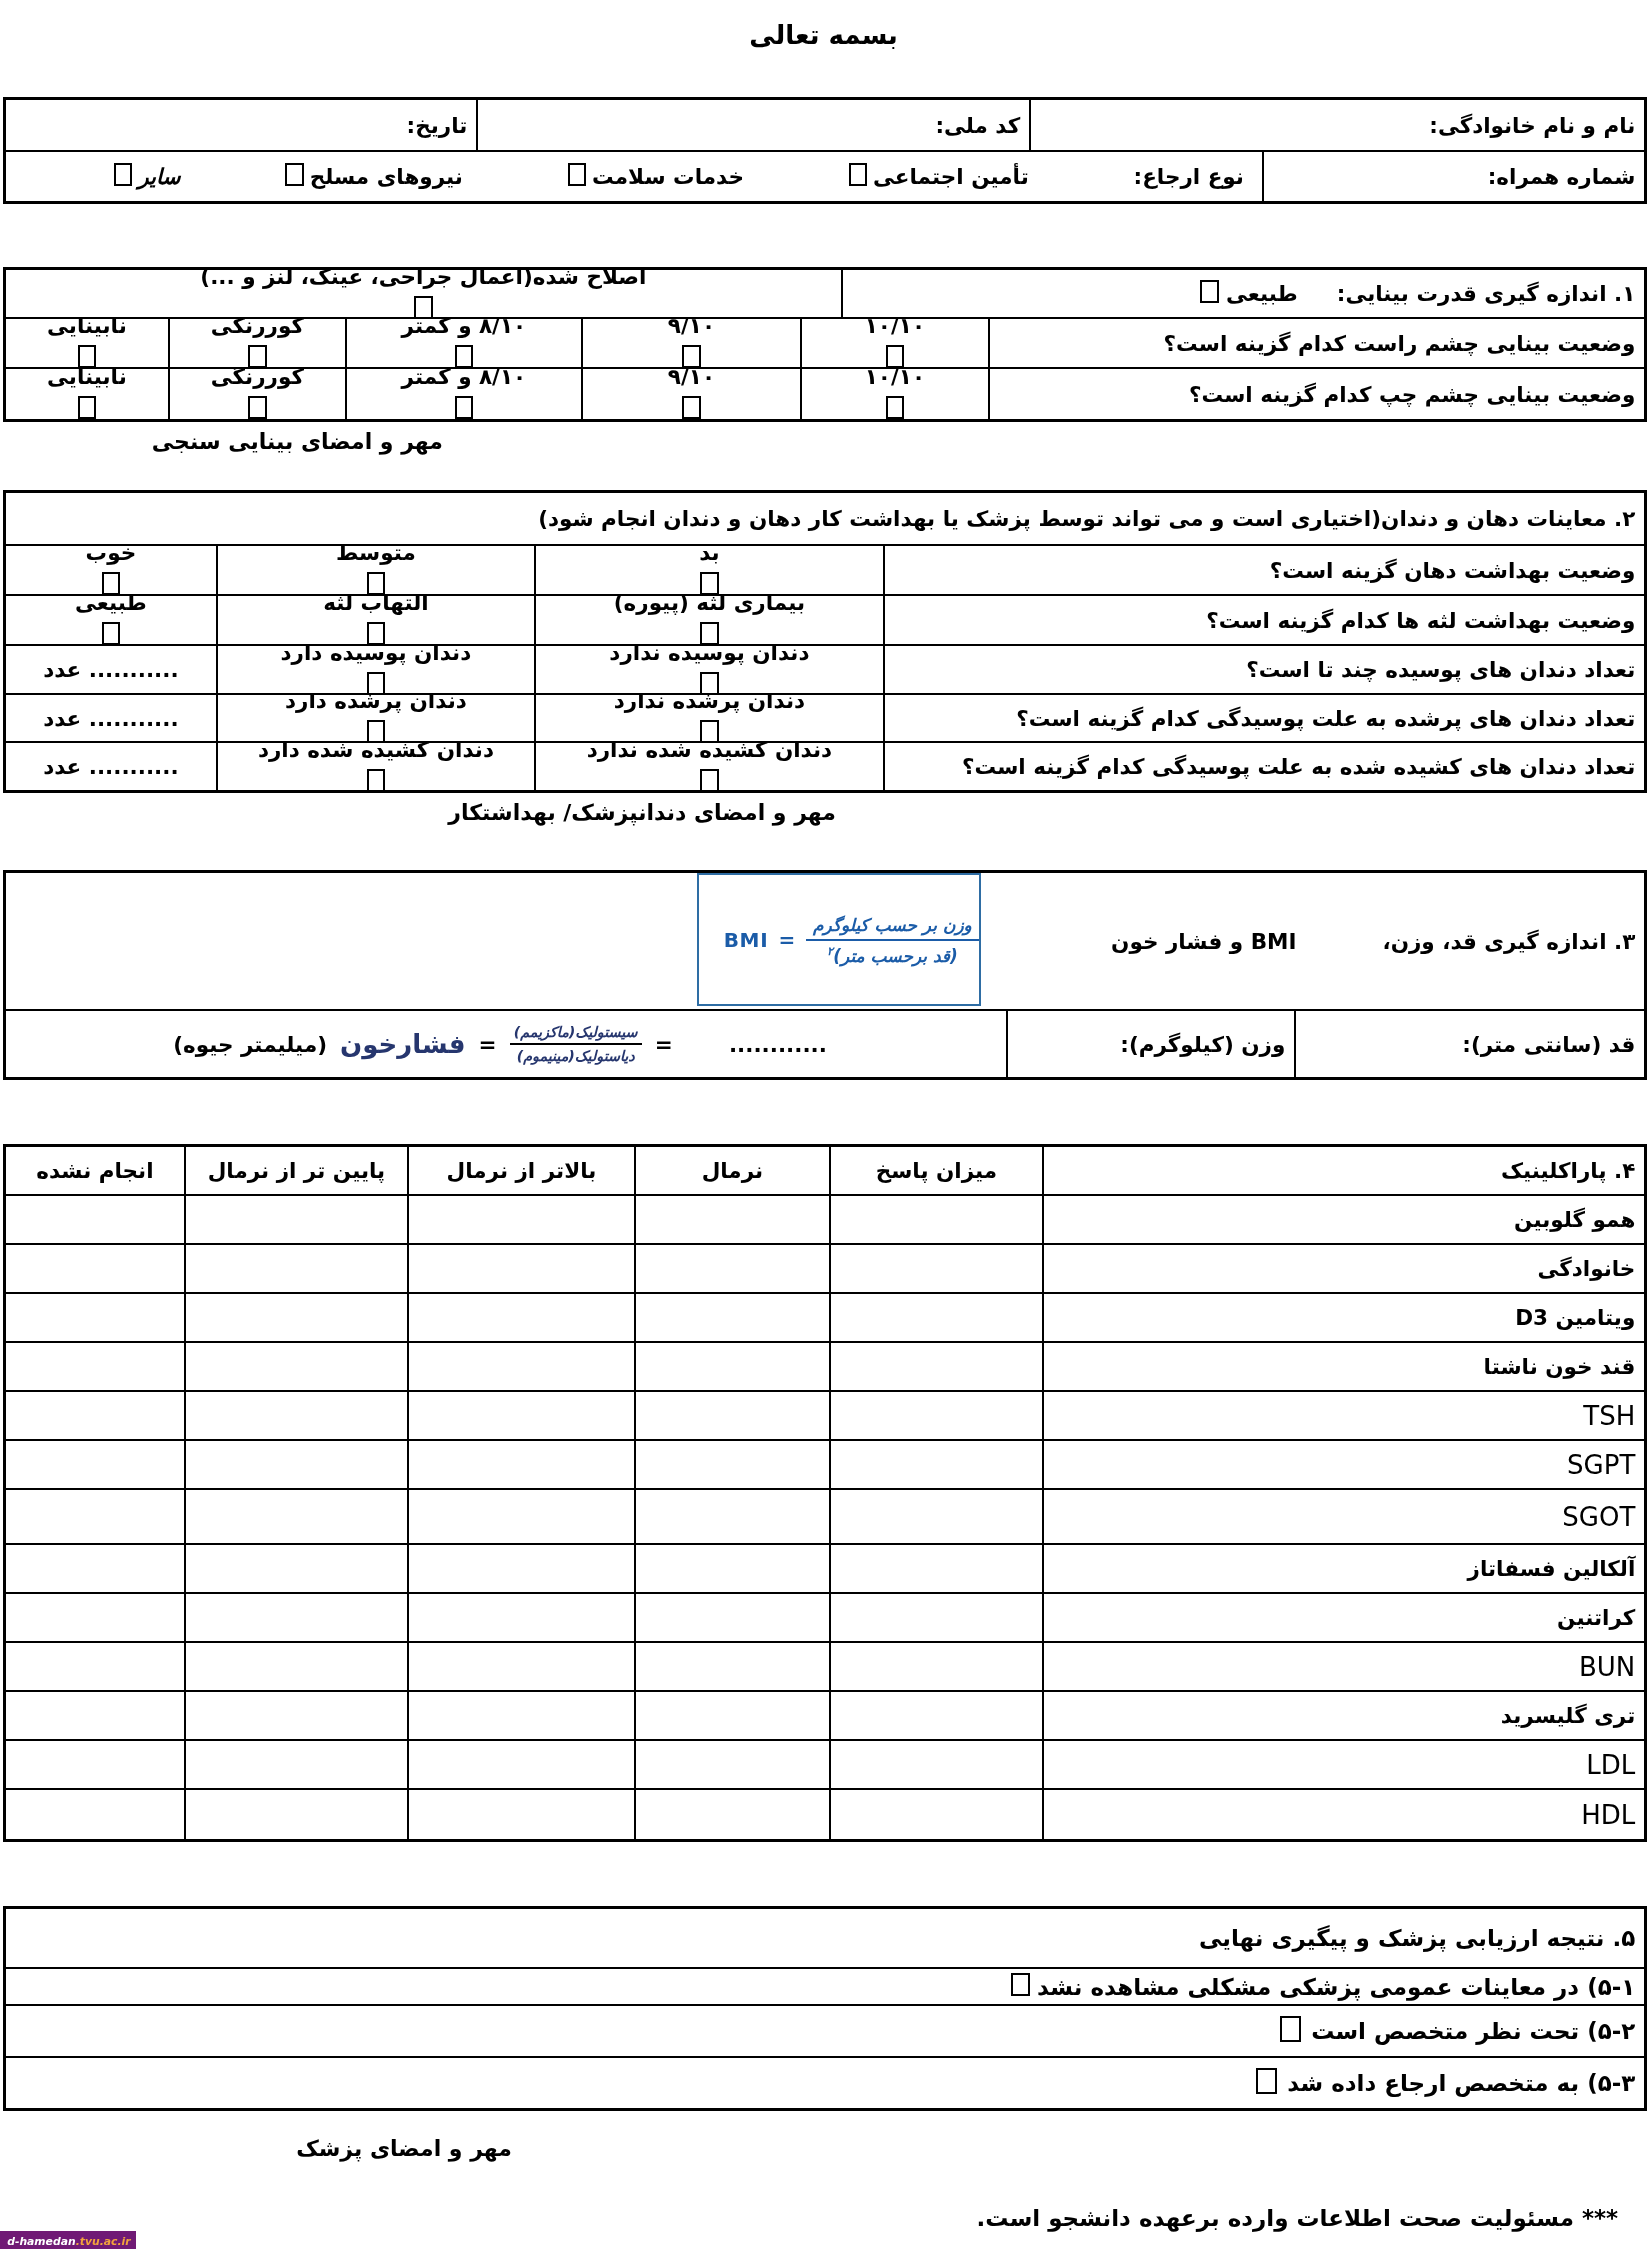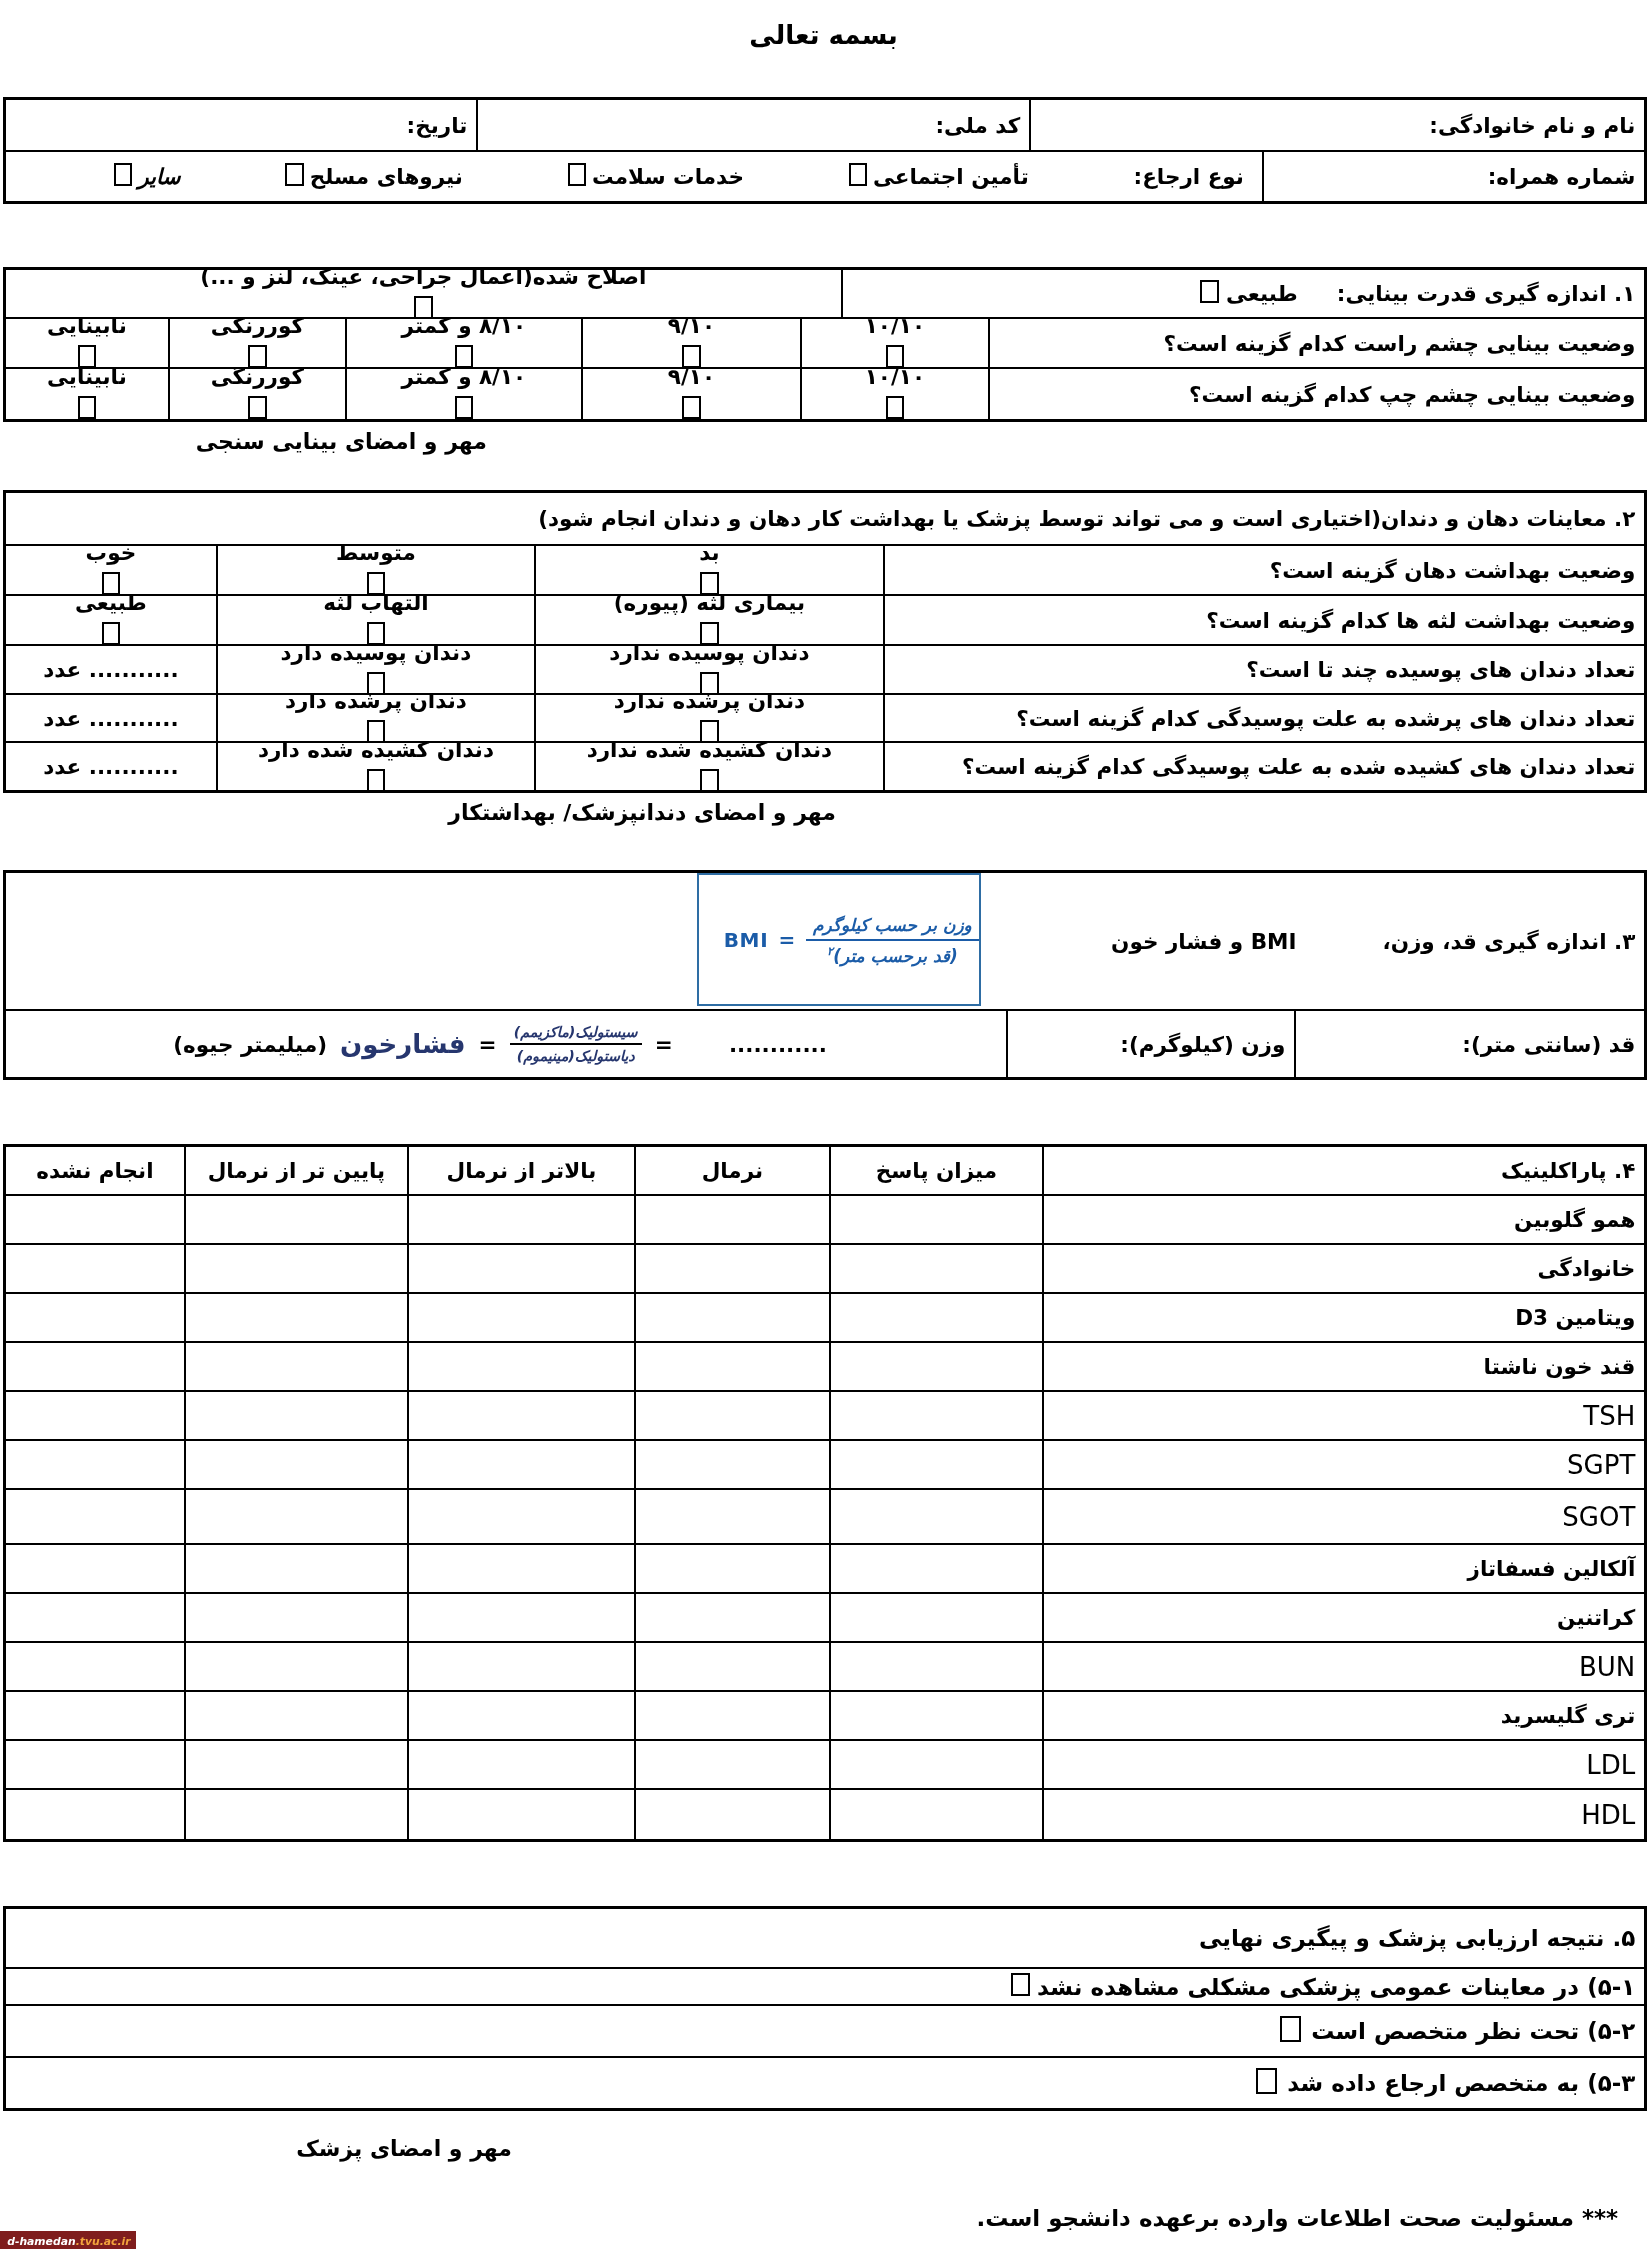--- a/index.html
+++ b/index.html
@@ -66,21 +66,21 @@
   .bp-frac .num { display: block; border-bottom: 2.2px solid #000; padding: 0 4.3px 2.9px; }
   .bp-frac .den { display: block; padding-top: 2.9px; }
   .bp-word { font-size: 26px; font-weight: bold; color: #26366e; }
   .bp-unit { font-size: 21.5px; font-weight: bold; color: #000; }
   .bp-dots { margin-left: 43px; }
 
   .footer-note { position: absolute; top: 2205px; right: 29px; font-size: 23px; font-weight: bold; }
   .watermark {
     position: absolute; left: 0; top: 2231px;
     height: 19.4px; padding: 1.4px 5.7px 0 7.2px;
-    background: #7f1d1d; direction: ltr;
+    background: #701a75; direction: ltr;
     font-size: 10.8px; font-style: italic; font-weight: bold;
     display: flex; align-items: center;
   }
   .wm-name { color: #ffffff; }
   .wm-domain { color: #f2a33c; }
 </style>
 </head>
 <body>
 
 <div id="page">
@@ -169,21 +169,21 @@
       <div class="cell c optcell">
           <span>کوررنگی</span>
           <span class="cb"></span>
         </div>
       <div class="cell c optcell">
           <span>نابینایی</span>
           <span class="cb"></span>
         </div>
     </div>
   </div>
-  <div class="stamp" style="right:1160px; top:429px;">مهر و امضای بینایی سنجی</div>
+  <div class="stamp" style="right:1204px; top:429px;">مهر و امضای بینایی سنجی</div>
 
   <div class="tbl" style="top:490px;">
     <div class="row" style="height:53px; grid-template-columns:1fr;">
       <div class="cell q">۲. معاینات دهان و دندان(اختیاری است و می تواند توسط  پزشک  یا بهداشت کار دهان و دندان انجام شود)</div>
     </div>
     <div class="row" style="height:50px; grid-template-columns:761px 349px 318px 1fr;">
       <div class="cell q">وضعیت بهداشت دهان گزینه است؟</div>
       <div class="cell c optcell">
           <span>بد</span>
           <span class="cb"></span>

